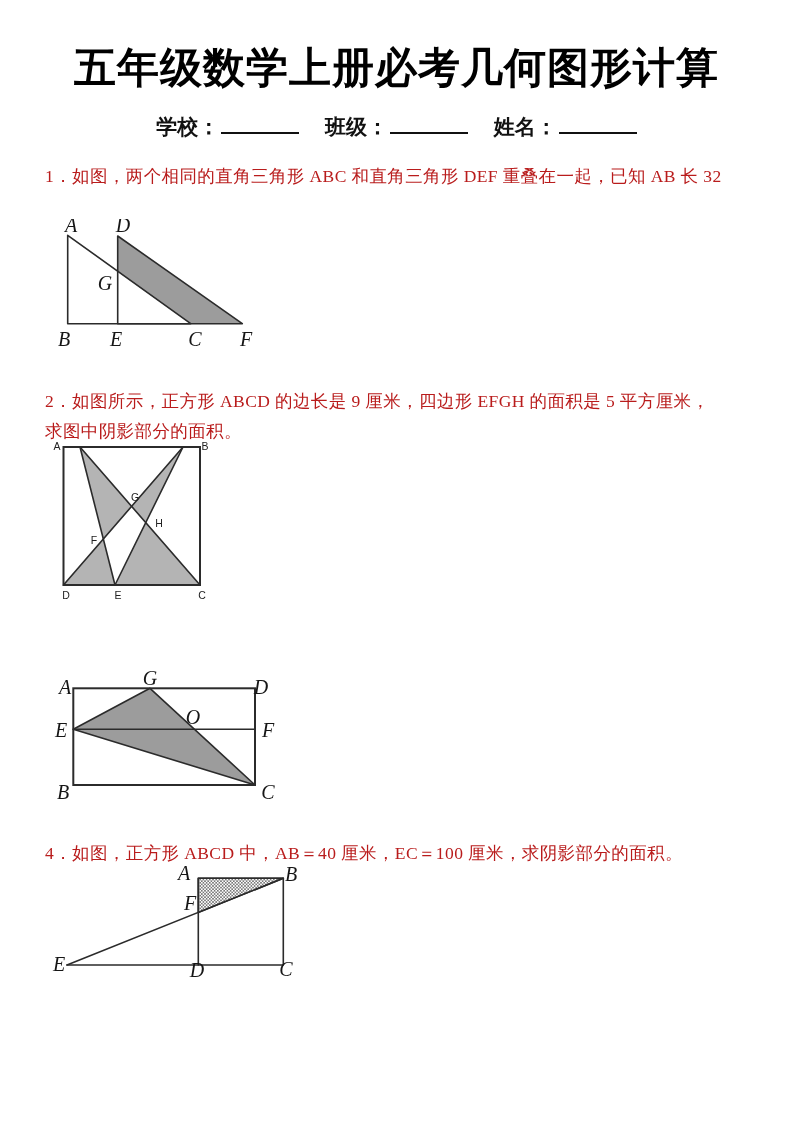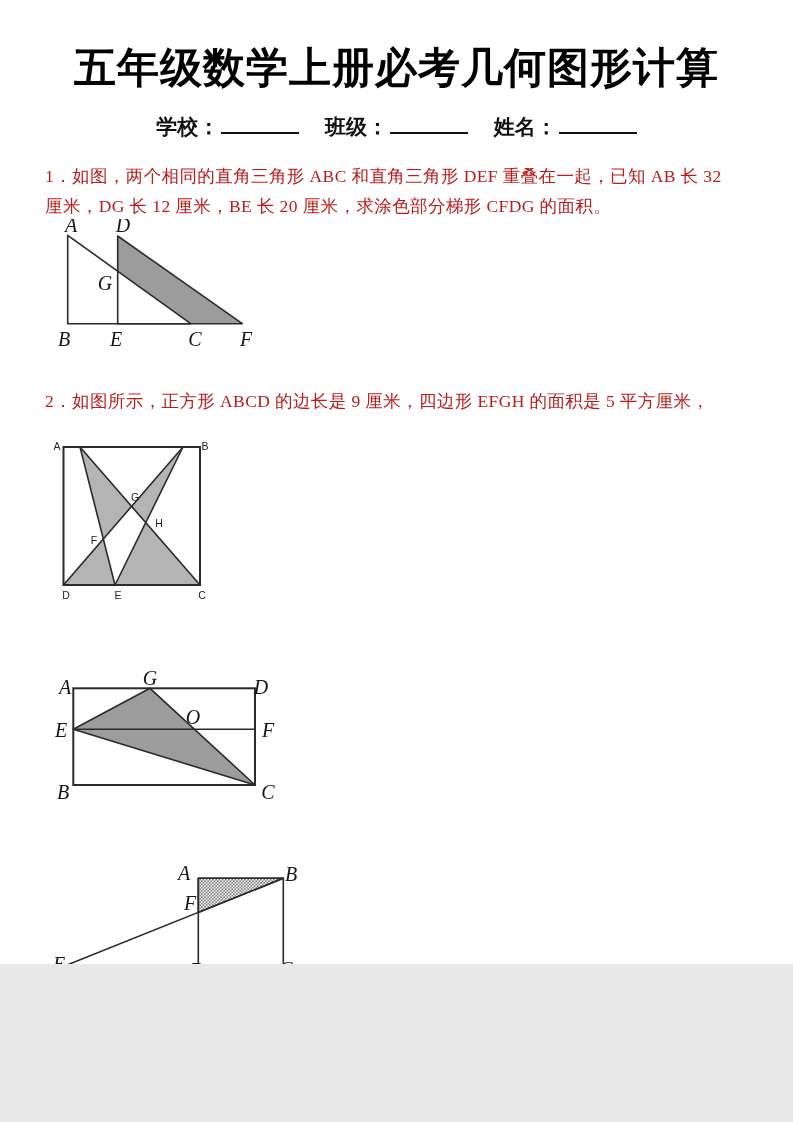--- a/index.html
+++ b/index.html
@@ -1,17 +1,17 @@
 <!DOCTYPE html>
 <html><head>
 <meta charset="utf-8">
 <style>
   html,body{margin:0;padding:0;background:#e8e8e8;}
   #page{
-    position:relative;width:793px;height:964px;background:#ffffff;
+    position:relative;width:793px;height:1122px;background:#ffffff;
     font-family:"Liberation Serif","DejaVu Serif",serif;color:#1a1a1a;
     overflow:hidden;margin:0 auto;
   }
   .title{
     position:absolute;top:44px;left:0;width:793px;text-align:center;
     font-family:"Liberation Sans","DejaVu Sans",sans-serif;
     font-weight:900;font-size:42px;letter-spacing:1px;color:#000;line-height:1.15;
   }
   .header-line{
     position:absolute;top:113px;left:0;width:793px;text-align:center;
@@ -56,38 +56,38 @@
   <div class="title">五年级数学上册必考几何图形计算</div>
 
   <div class="header-line">
     <span class="hfield"><span>学校：</span><span class="blank"></span></span>
     <span class="hfield"><span>班级：</span><span class="blank"></span></span>
     <span class="hfield"><span>姓名：</span><span class="blank"></span></span>
   </div>
 
   <div class="para" id="p1">
     <div class="pline">1．如图，两个相同的直角三角形 ABC 和直角三角形 DEF 重叠在一起，已知 AB 长 32</div>
-    <div class="pline">厘米，DG 长 12 厘米，BE 长 20 厘米，求涂色部分梯形 CFDG 的面积。</div>
   </div>
 
   <svg class="fig" id="fig1" width="210" height="132" viewBox="0 0 210 132">
     <polygon points="67.7,17 192.3,104.7 140.7,104.7 67.7,52.4" fill="#9c9c9c"></polygon>
     <polygon class="geo" points="17.7,16.3 17.7,104.7 140.7,104.7"></polygon>
     <polygon class="geo" points="67.7,17 67.7,104.7 192.3,104.7"></polygon>
     <text class="lbl" x="21" y="13">A</text>
     <text class="lbl" x="73" y="13">D</text>
     <text class="lbl" x="55" y="71">G</text>
     <text class="lbl" x="14" y="127">B</text>
     <text class="lbl" x="66" y="127">E</text>
     <text class="lbl" x="145" y="127">C</text>
     <text class="lbl" x="196" y="127">F</text>
   </svg>
 
   <div class="para" id="p2">
     <div class="pline">2．如图所示，正方形 ABCD 的边长是 9 厘米，四边形 EFGH 的面积是 5 平方厘米，</div>
+    <div class="pline">求图中阴影部分的面积。</div>
   </div>
 
   <svg class="fig" id="fig2" width="165" height="168" viewBox="0 0 165 168">
     <polygon points="30,9 81.7,68.5 53.4,101.3" fill="#b4b4b4"></polygon>
     <polygon points="133,9 95.7,84.6 81.7,68.5" fill="#b4b4b4"></polygon>
     <polygon points="13.5,147 65,147 53.4,101.3" fill="#b4b4b4"></polygon>
     <polygon points="65,147 150,147 95.7,84.6" fill="#b4b4b4"></polygon>
     <rect class="geo-thick" x="13.5" y="9" width="136.5" height="138"></rect>
     <line class="geo" x1="13.5" y1="147" x2="133" y2="9"></line>
     <line class="geo" x1="150" y1="147" x2="30" y2="9"></line>
@@ -114,20 +114,23 @@
     <text class="lbl" x="15" y="26">A</text>
     <text class="lbl" x="211" y="26">D</text>
     <text class="lbl" x="100" y="17">G</text>
     <text class="lbl" x="11" y="69">E</text>
     <text class="lbl" x="218" y="69">F</text>
     <text class="lbl" x="143" y="56">O</text>
     <text class="lbl" x="13" y="131">B</text>
     <text class="lbl" x="218" y="131">C</text>
   </svg>
 
+  <div class="para" id="p4">
+    <div class="pline">4．如图，正方形 ABCD 中，AB＝40 厘米，EC＝100 厘米，求阴影部分的面积。</div>
+  </div>
 
   <svg class="fig" id="fig4" width="255" height="128" viewBox="0 0 255 128">
     <defs>
       <pattern id="crosshatch" width="3.2" height="3.2" patternUnits="userSpaceOnUse">
         <path d="M0,3.2 L3.2,0" stroke="#3a3a3a" stroke-width="0.55" fill="none"></path>
         <path d="M0,0 L3.2,3.2" stroke="#3a3a3a" stroke-width="0.55" fill="none"></path>
       </pattern>
     </defs>
     <polygon fill="url(#crosshatch)" points="153.3,16.3 238.3,16.3 153.3,50.4"></polygon>
     <polygon class="geo" points="153.3,16.3 238.3,16.3 153.3,50.4"></polygon>

